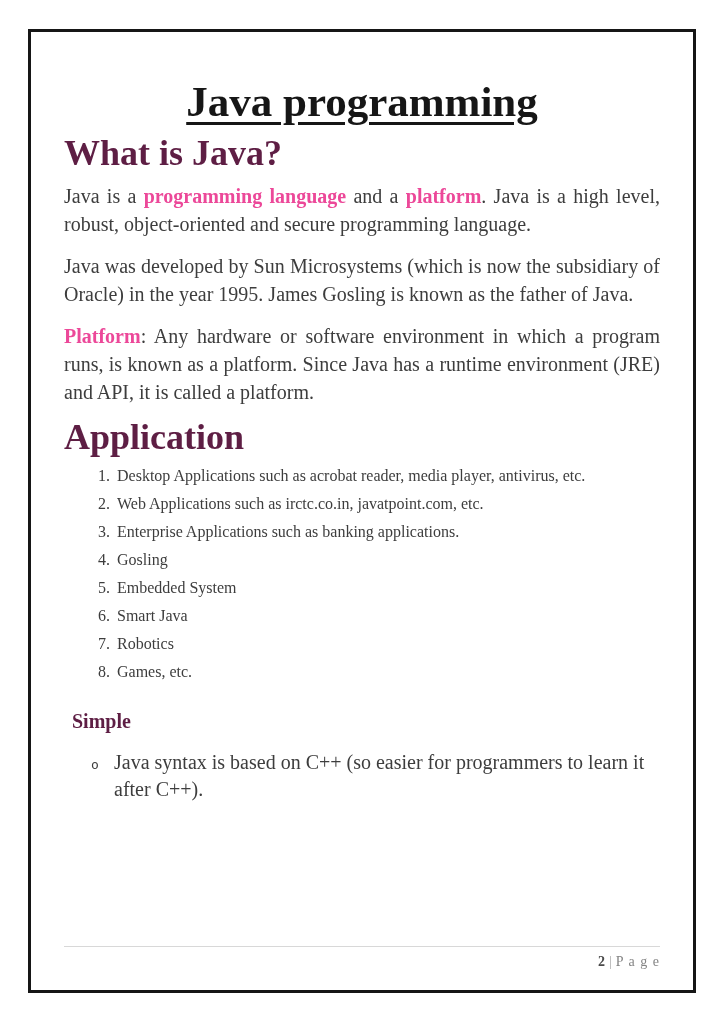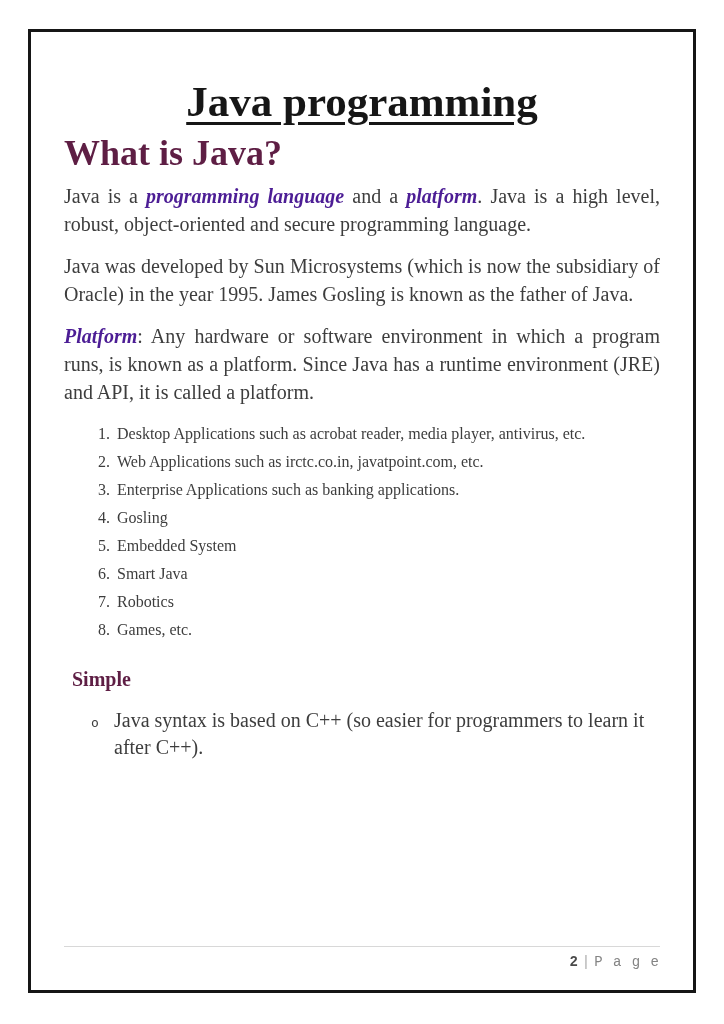--- a/index.html
+++ b/index.html
@@ -67,21 +67,21 @@
     line-height: 24px;
     font-weight: bold;
     color: #5e1e44;
   }
   p.body-par {
     margin: 12px 0 14px 0;
     font-size: 20px;
     line-height: 28px;
     text-align: justify;
   }
-  p.body-par b { color: #4c1d95; font-style: italic; }
+  p.body-par b { color: #ec4899; }
   ol.app-list {
     margin: 4px 0 12px 0;
     padding-left: 50px;
     font-size: 16px;
   }
   ol.app-list li {
     padding-left: 3px;
     line-height: 27px;
     margin: 0 0 1px 0;
   }
@@ -108,21 +108,21 @@
     margin-top: auto;
     padding: 0 33px 20px 33px;
   }
   .footer-rule {
     border-top: 1px solid #d8d8d8;
     height: 0;
     margin-bottom: 7px;
   }
   .footer-text {
     text-align: right;
-    font-family: Liberation Mono, monospace;
+    font-family: Liberation Serif, serif;
     font-size: 14px;
     color: #848484;
   }
   .pg-num {
     font-weight: bold;
     color: #4a4a4a;
     margin-right: 4px;
   }
   .pg-sep {
     color: #a9a9a9;
@@ -144,20 +144,21 @@
       <h1 class="doc-title">Java programming</h1>
 
       <h2 class="sec-heading first">What is Java?</h2>
 
       <p class="body-par"><span>Java is a </span><b>programming language</b><span> and a </span><b>platform</b><span>. Java is a high level, robust, object-oriented and secure programming language.</span></p>
 
       <p class="body-par">Java was developed by Sun Microsystems (which is now the subsidiary of Oracle) in the year 1995. James Gosling is known as the father of Java.</p>
 
       <p class="body-par"><b>Platform</b><span>: Any hardware or software environment in which a program runs, is known as a platform. Since Java has a runtime environment (JRE) and API, it is called a platform.</span></p>
 
+      <h2 class="sec-heading">Application</h2>
 
       <ol class="app-list">
         <li>Desktop Applications such as acrobat reader, media player, antivirus, etc.</li>
         <li>Web Applications such as irctc.co.in, javatpoint.com, etc.</li>
         <li>Enterprise Applications such as banking applications.</li>
         <li>Gosling</li>
         <li>Embedded System</li>
         <li>Smart Java</li>
         <li>Robotics</li>
         <li>Games, etc.</li>

